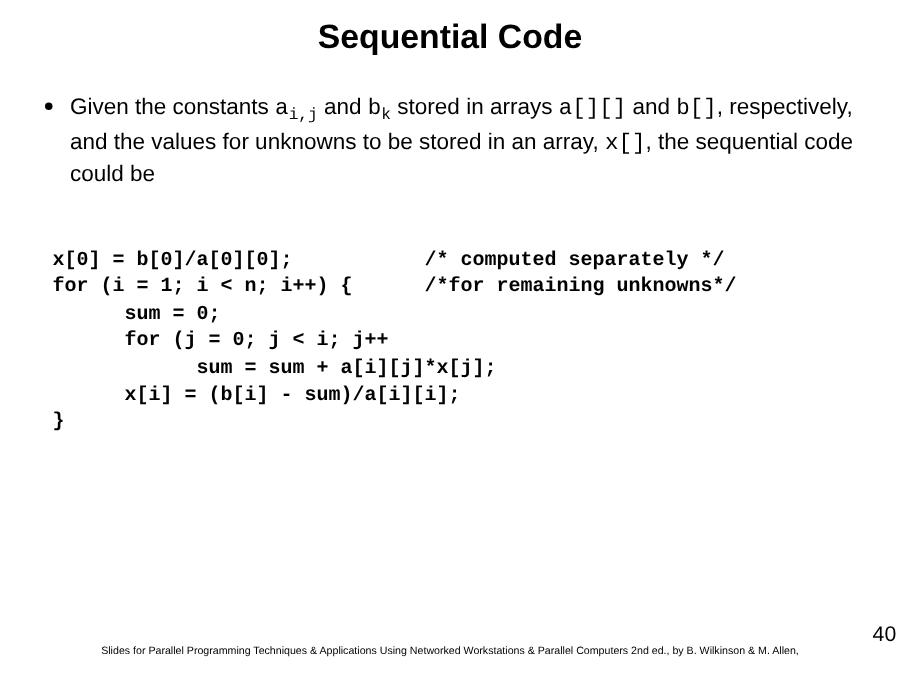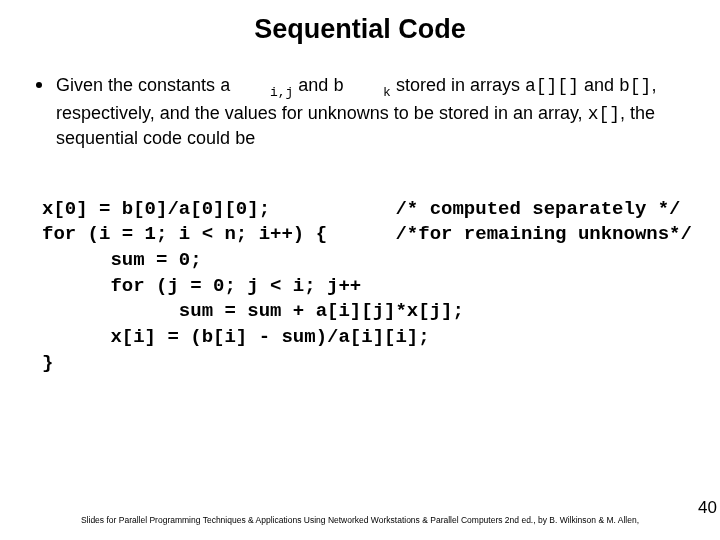--- a/index.html
+++ b/index.html
@@ -46,26 +46,25 @@
   .bullet .text {
     flex: 1 1 auto;
   }
   .mono {
     font-family: "Courier New", Courier, monospace;
   }
   .sub {
     font-size: 0.72em;
     vertical-align: sub;
     font-family: "Courier New", Courier, monospace;
-    margin-left: 39px;
   }
   .code-block {
     font-family: "Courier New", Courier, monospace;
     font-weight: bold;
-    font-size: 19px;
+    font-size: 16px;
     white-space: pre;
     line-height: 1.35;
     margin: 46px 0 12px 6px;
   }
   .footer {
     position: absolute;
     left: 0;
     bottom: 12px;
     width: 100%;
     text-align: center;

